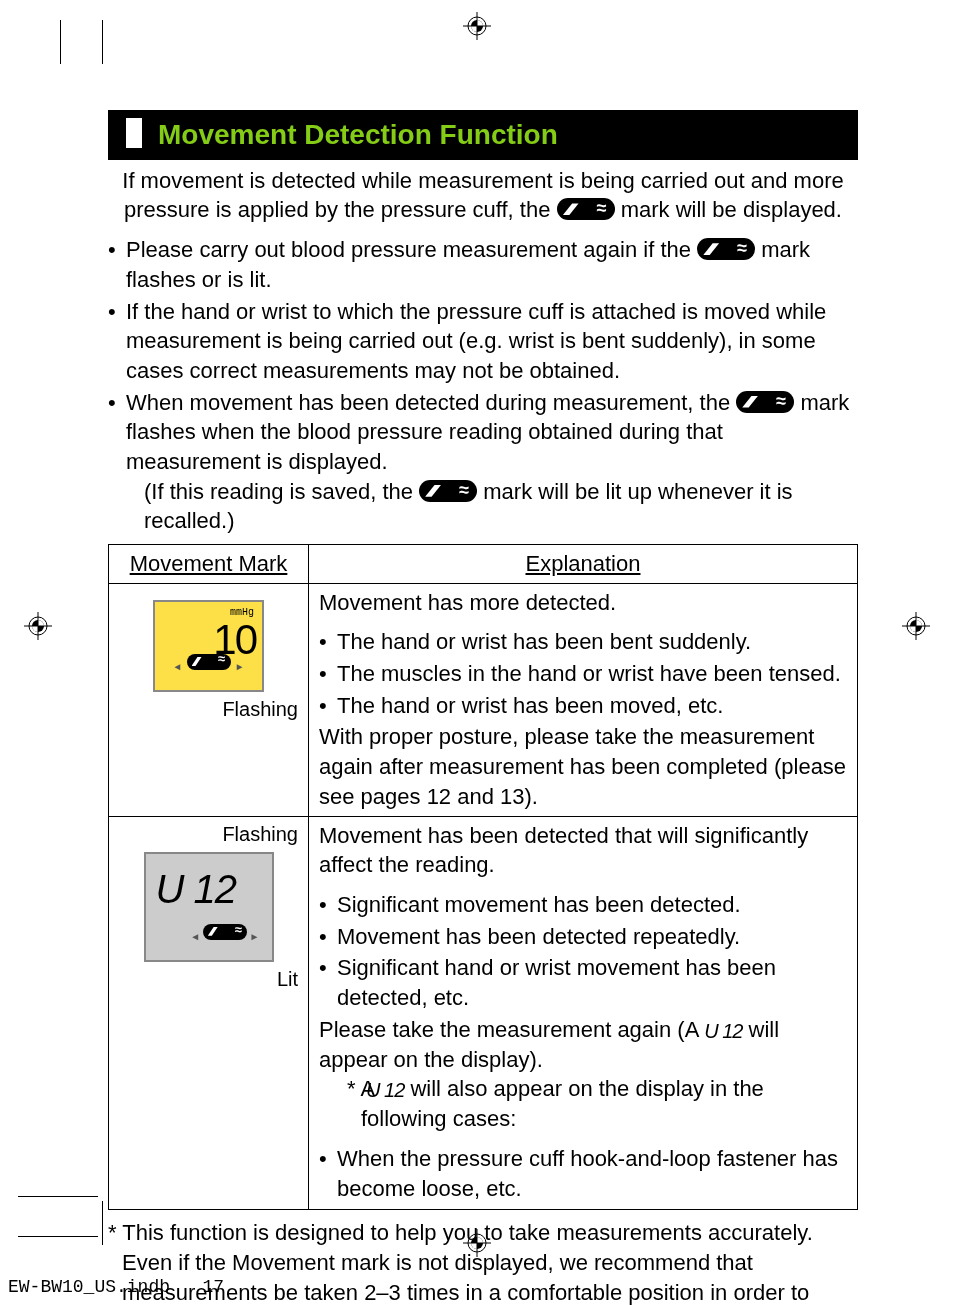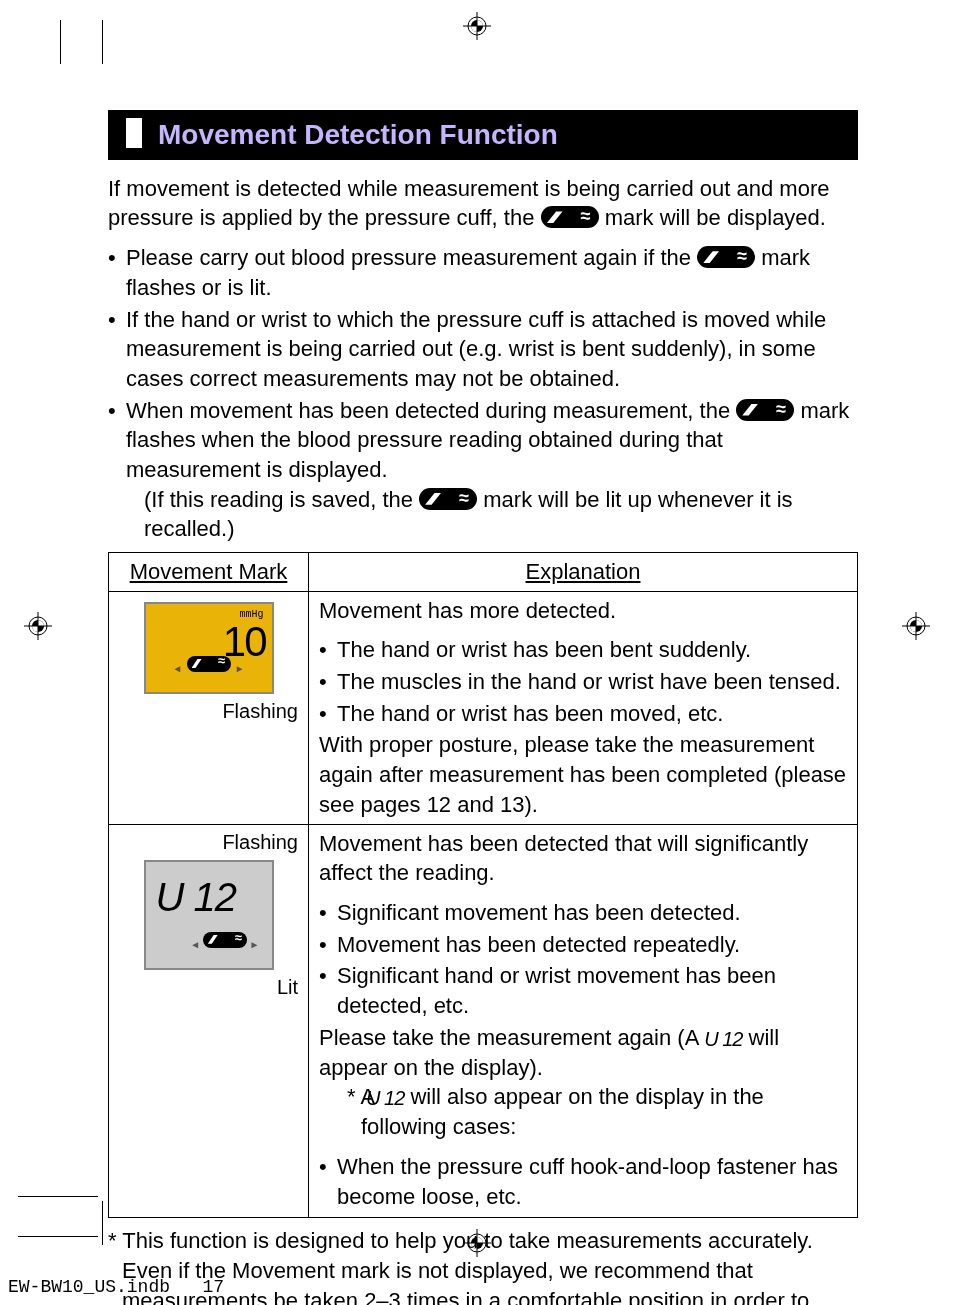--- a/index.html
+++ b/index.html
@@ -22,34 +22,34 @@
   .reg-right { top: 612px; right: 24px; }
   .reg svg { display:block; }
   .page {
     position: absolute;
     top: 110px;
     left: 108px;
     width: 750px;
   }
   .heading-bar {
     background: #000;
-    color: #c4b5fd;
+    color: #84cc16;
     padding: 6px 12px 6px 50px;
     font-size: 28px;
     font-weight: bold;
     position: relative;
   }
   .heading-bar::before {
     content: "";
     position: absolute;
     left: 18px; top: 8px;
     width: 16px; height: 30px;
     background: #fff;
   }
-  .intro { margin-top: 14px; }
+  .intro { margin-top: 6px; text-align: center; }
   .inline-icon {
     display: inline-block;
     width: 58px; height: 22px;
     background: #000;
     border-radius: 11px;
     vertical-align: -3px;
     position: relative;
   }
   .inline-icon::before {
     content: "";
@@ -79,24 +79,24 @@
   table.mk th, table.mk td {
     border: 1.5px solid #000;
     padding: 4px 10px;
     vertical-align: top;
     text-align: left;
     font-weight: normal;
   }
   table.mk th { text-align: center; text-decoration: underline; }
   .col1 { width: 200px; text-align: center !important; }
   .lcd {
-    width: 130px; height: 92px;
-    background: #eab308;
+    width: 111px; height: 92px;
+    background: #fde047;
     border: 2px solid #888;
-    margin: 6px auto 4px auto;
+    margin: 12px auto 4px auto;
     position: relative;
     font-family: 'Courier New', monospace;
   }
   .lcd .mmhg { position:absolute; top:4px; right:8px; font-size:10px; }
   .lcd .big { position:absolute; top:10px; right:6px; font-size:42px; font-weight:normal; letter-spacing:-2px; font-family: 'Arial Black', sans-serif; }
   .lcd .mv { position:absolute; bottom:10px; left:0; right:0; text-align:center; }
   .mv-pill {
     display:inline-block; width:44px; height:16px; background:#000; border-radius:8px; position:relative;
   }
   .mv-pill::before { content:""; position:absolute; left:5px; top:3px; width:10px;height:9px; background:#fff; clip-path: polygon(0 100%,40% 100%,100% 0,60% 0);}

